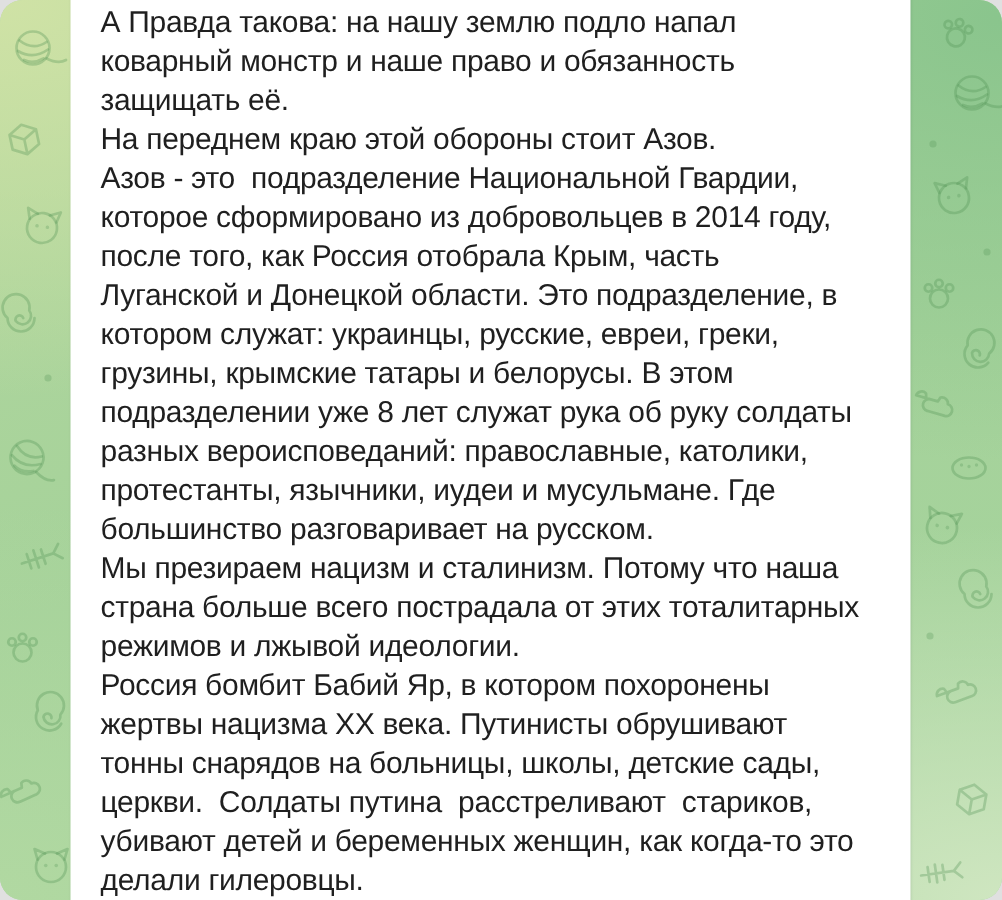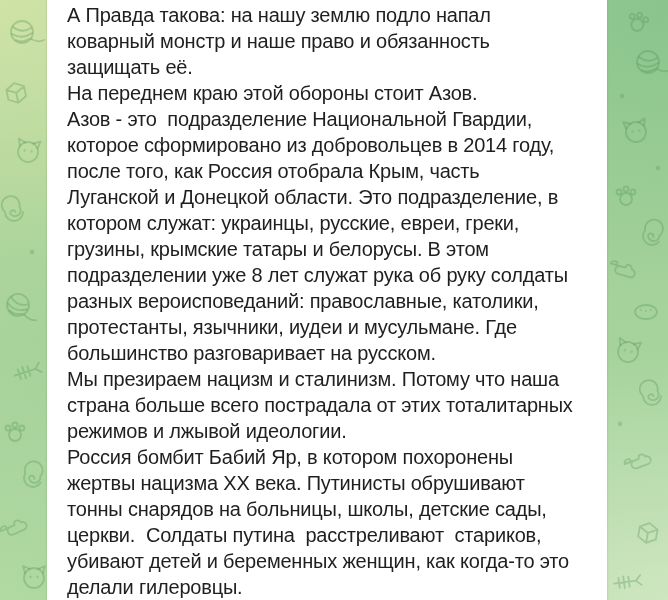--- a/index.html
+++ b/index.html
@@ -6,20 +6,21 @@
     margin: 0;
     padding: 0;
     background: #e0e0e0;
   }
   .stage {
     position: relative;
     width: 668px;
     height: 600px;
     overflow: hidden;
     font-family: "Liberation Sans", sans-serif;
+    border-radius: 15px;
   }
   
   .chat-bg {
     position: absolute;
     inset: 0;
     background:
       radial-gradient(125% 85% at 0% 0%,   rgba(209,227,166,0.95) 0%, rgba(209,227,166,0) 52%),
       radial-gradient(115% 85% at 100% 2%,  rgba(136,196,140,0.95) 0%, rgba(136,196,140,0) 58%),
       radial-gradient(125% 80% at 100% 100%,rgba(209,231,194,0.95) 0%, rgba(209,231,194,0) 52%),
       radial-gradient(120% 80% at 0% 100%,  rgba(178,217,162,0.9)  0%, rgba(178,217,162,0) 55%),

